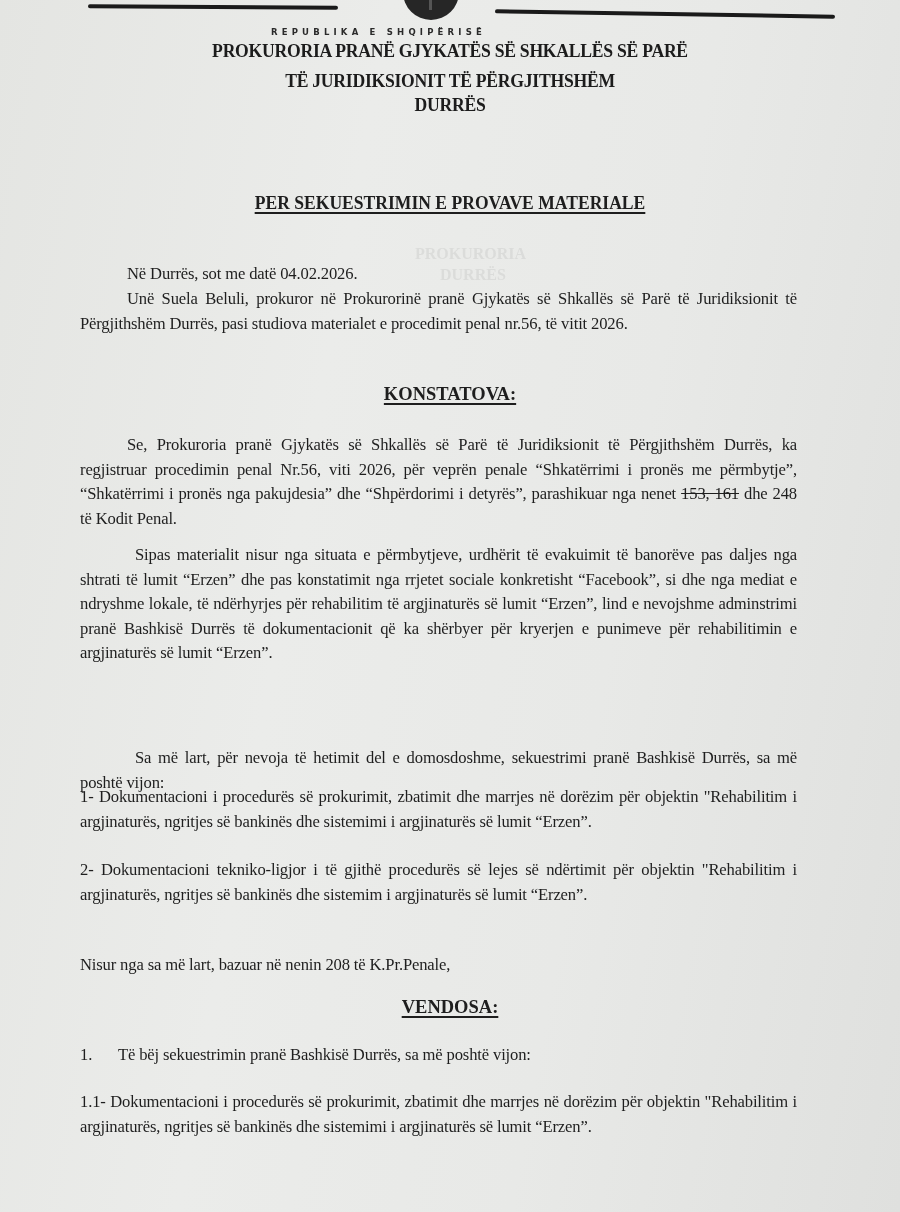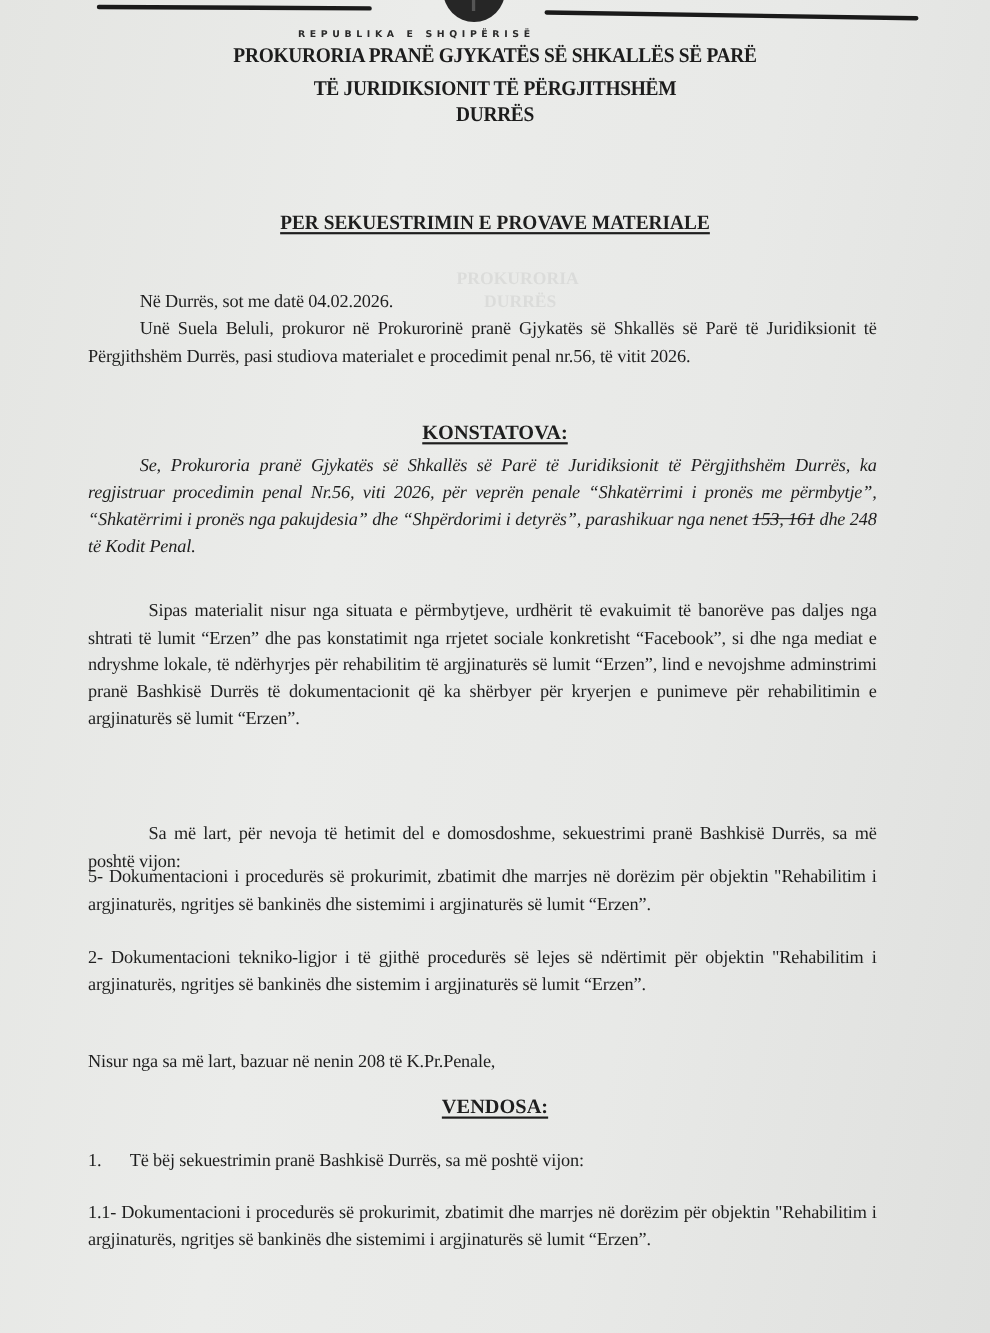--- a/index.html
+++ b/index.html
@@ -80,31 +80,31 @@
   <div class="title per">PER SEKUESTRIMIN E PROVAVE MATERIALE</div>
 
   <div class="bleed" style="left:415px; top:245px;">PROKURORIA</div>
   <div class="bleed" style="left:440px; top:266px;">DURRËS</div>
 
   <div class="para indent" style="top:262px;">Në Durrës, sot me datë 04.02.2026.</div>
   <div class="para indent" style="top:287px;">Unë Suela Beluli, prokuror në Prokurorinë pranë Gjykatës së Shkallës së Parë të Juridiksionit të Përgjithshëm Durrës, pasi studiova materialet e procedimit penal nr.56, të vitit 2026.</div>
 
   <div class="title konst">KONSTATOVA:</div>
 
-  <div class="para indent" style="top:411px;font-style:italic;">
+  <div class="para indent" style="top:433px;">
     <span>Se, Prokuroria pranë Gjykatës së Shkallës së Parë të Juridiksionit të Përgjithshëm Durrës, ka regjistruar procedimin penal Nr.56, viti 2026, për veprën penale “Shkatërrimi i pronës me përmbytje”, “Shkatërrimi i pronës nga pakujdesia” dhe “Shpërdorimi i detyrës”, parashikuar nga nenet</span>
     <span class="strike">153, 161</span>
     <span>dhe 248 të Kodit Penal.</span>
   </div>
 
   <div class="para indent2" style="top:543px;">Sipas materialit nisur nga situata e përmbytjeve, urdhërit të evakuimit të banorëve pas daljes nga shtrati të lumit “Erzen” dhe pas konstatimit nga rrjetet sociale konkretisht “Facebook”, si dhe nga mediat e ndryshme lokale, të ndërhyrjes për rehabilitim të argjinaturës së lumit “Erzen”, lind e nevojshme adminstrimi pranë Bashkisë Durrës të dokumentacionit që ka shërbyer për kryerjen e punimeve për rehabilitimin e argjinaturës së lumit “Erzen”.</div>
 
   <div class="para indent2" style="top:746px;">Sa më lart, për nevoja të hetimit del e domosdoshme, sekuestrimi pranë Bashkisë Durrës, sa më poshtë vijon:</div>
 
-  <div class="para" style="top:785px;">5- Dokumentacioni i procedurës së prokurimit, zbatimit dhe marrjes në dorëzim për objektin "Rehabilitim i argjinaturës, ngritjes së bankinës dhe sistemimi i argjinaturës së lumit “Erzen”.</div>
+  <div class="para" style="top:785px;">1- Dokumentacioni i procedurës së prokurimit, zbatimit dhe marrjes në dorëzim për objektin "Rehabilitim i argjinaturës, ngritjes së bankinës dhe sistemimi i argjinaturës së lumit “Erzen”.</div>
   <div class="para" style="top:858px;">2- Dokumentacioni tekniko-ligjor i të gjithë procedurës së lejes së ndërtimit për objektin "Rehabilitim i argjinaturës, ngritjes së bankinës dhe sistemim i argjinaturës së lumit “Erzen”.</div>
 
   <div class="para" style="top:953px;">Nisur nga sa më lart, bazuar në nenin 208 të K.Pr.Penale,</div>
 
   <div class="title vendosa">VENDOSA:</div>
 
   <div class="para" style="top:1043px;">
     <span class="numitem">1.</span><span>Të bëj sekuestrimin pranë Bashkisë Durrës, sa më poshtë vijon:</span>
   </div>
 

